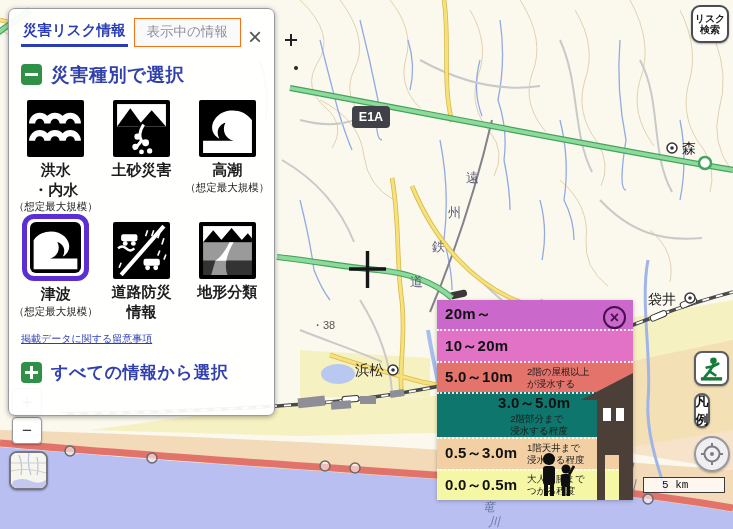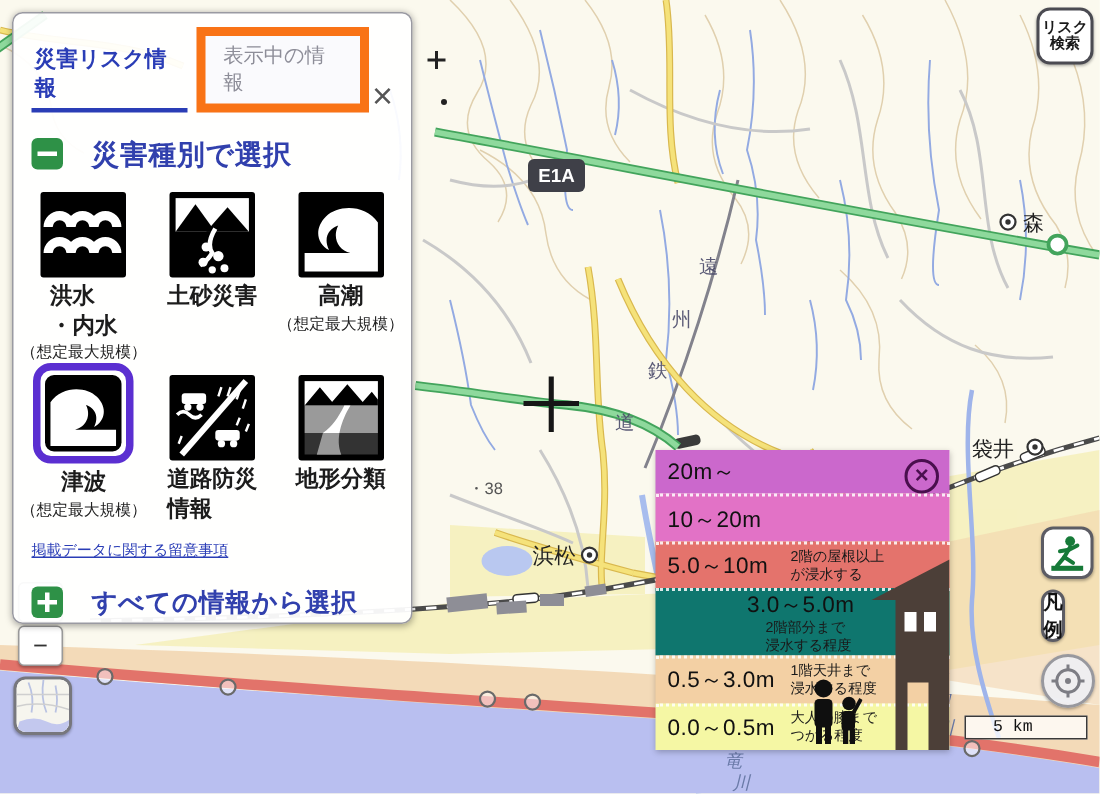--- a/index.html
+++ b/index.html
@@ -7,48 +7,48 @@
        font-family:"Liberation Sans","DejaVu Sans",sans-serif;background:#fbf9ee;}
   #map-svg{position:absolute;left:0;top:0;}
 
   
   .panel{position:absolute;left:8px;top:8px;width:265px;height:406px;
          background:rgba(255,255,255,0.94);border:1px solid #9a9aa2;border-radius:7px;
          box-shadow:0 1px 5px rgba(0,0,0,.35);z-index:30;}
   .tabbar{display:flex;align-items:flex-end;padding:9px 10px 0 12px;}
   .tab-active{color:#2a3db6;font-weight:bold;font-size:14.5px;padding:3px 2px 4px;
               border-bottom:3px solid #2a3db6;cursor:pointer;}
-  .tab-inactive{margin-left:6px;padding:4px 12px 5px;border:6px solid #f97316;
+  .tab-inactive{margin-left:6px;padding:4px 12px 5px;border:1px solid #f97316;
                 background:#fafafd;color:#8d8d98;font-size:13.5px;cursor:pointer;}
   .panel-close{margin-left:auto;color:#555;font-size:24px;line-height:20px;cursor:pointer;
                background:none;border:none;padding:0 2px;font-family:inherit;}
-  .sec-head{display:flex;align-items:center;gap:19px;margin:15px 0 0 12px;}
+  .sec-head{display:flex;align-items:center;gap:9px;margin:15px 0 0 12px;}
   .gsq{position:relative;width:21px;height:21px;background:#2e9147;border-radius:4px;flex:0 0 auto;}
   .gsq::before{content:"";position:absolute;left:4px;top:9px;width:13px;height:3px;background:#fff;}
   .gsq.plus::after{content:"";position:absolute;left:9px;top:4px;width:3px;height:13px;background:#fff;}
   .sec-title{color:#3140ad;font-weight:bold;font-size:18.5px;letter-spacing:.5px;}
   .tile-grid{display:grid;grid-template-columns:repeat(3,1fr);margin:13px 4px 0 4px;row-gap:8px;}
   .tile-cell{display:flex;flex-direction:column;align-items:center;}
   .tile{width:57px;height:57px;background:#000;border-radius:2px;cursor:pointer;}
   .tile svg{display:block;}
   .tile-sel-wrap{border:5px solid #5b2fd1;border-radius:12px;background:#fff;padding:3px;
                  margin:-8px 0 0 0;cursor:pointer;}
   .tile-sel-wrap .tile{width:51px;height:51px;border-radius:6px;}
-  .tile-label{margin-top:3px;font-size:15px;font-weight:bold;color:#1c1c1c;line-height:1.3;}
+  .tile-label{margin-top:3px;font-size:15px;font-weight:bold;color:#1c1c1c;line-height:1.3;text-align:center;}
   .tile-note{font-size:10.5px;color:#222;margin-top:1px;white-space:nowrap;}
   .notice-link{display:inline-block;margin:10px 0 0 12px;color:#2a3db6;font-size:10px;
                text-decoration:underline;cursor:pointer;}
   .sec-bottom{}
 
   
   .legend{position:absolute;left:437px;top:300px;width:196px;height:200px;z-index:20;
           display:flex;flex-direction:column;box-shadow:0 1px 4px rgba(0,0,0,.25);}
   .lrow{flex:1;display:flex;align-items:center;padding-left:8px;position:relative;}
   .lrow + .lrow{border-top:2px dotted rgba(255,255,255,.85);}
-  .lrange{font-size:15px;font-weight:normal;color:#111;letter-spacing:.3px;min-width:82px;}
+  .lrange{font-size:15px;font-weight:bold;color:#111;letter-spacing:.3px;min-width:82px;}
   .ldesc{font-size:9.5px;color:#1a1a1a;line-height:1.25;}
   .legend-close{position:absolute;right:7px;top:6px;width:23px;height:23px;border-radius:50%;
                 border:2.5px solid #4a0f4e;color:#4a0f4e;background:transparent;font-size:16px;
                 font-weight:bold;line-height:18px;text-align:center;cursor:pointer;padding:0;z-index:3;font-family:inherit;}
   .legend-art{position:absolute;right:0;bottom:0;pointer-events:none;z-index:2;}
   .legend-people{position:absolute;right:58px;bottom:3px;pointer-events:none;z-index:2;}
 
   
   .ctl{position:absolute;z-index:25;background:#fff;border:2px solid #4b4b52;cursor:pointer;
        display:flex;align-items:center;justify-content:center;box-shadow:0 1px 2px rgba(0,0,0,.3);

